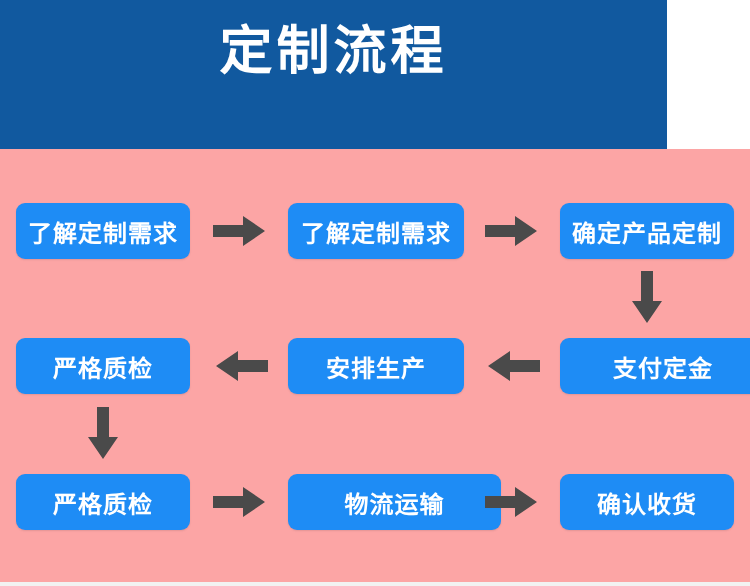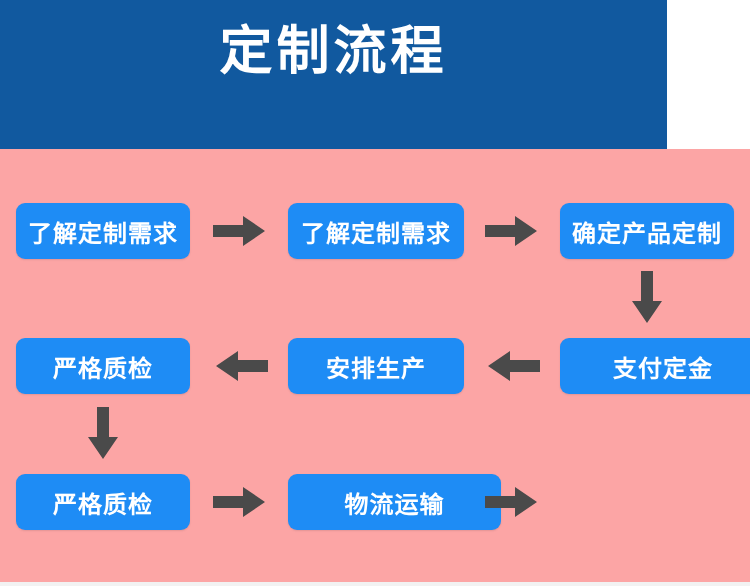--- a/index.html
+++ b/index.html
@@ -195,17 +195,18 @@
     </span>
 
     <div class="node n8">物流运输</div>
 
     <span class="arrow a-r3-2">
       <svg width="52" height="32" viewBox="0 0 52 32" aria-hidden="true">
         <path d="M0 10 H30 V1 L52 16 L30 31 V22 H0 Z" fill="#4a4a4a"></path>
       </svg>
     </span>
 
+    <div class="node n9">确认收货</div>
 
   </div>
 
   <div class="footer-rule"></div>
 </div>
 
 </body></html>

